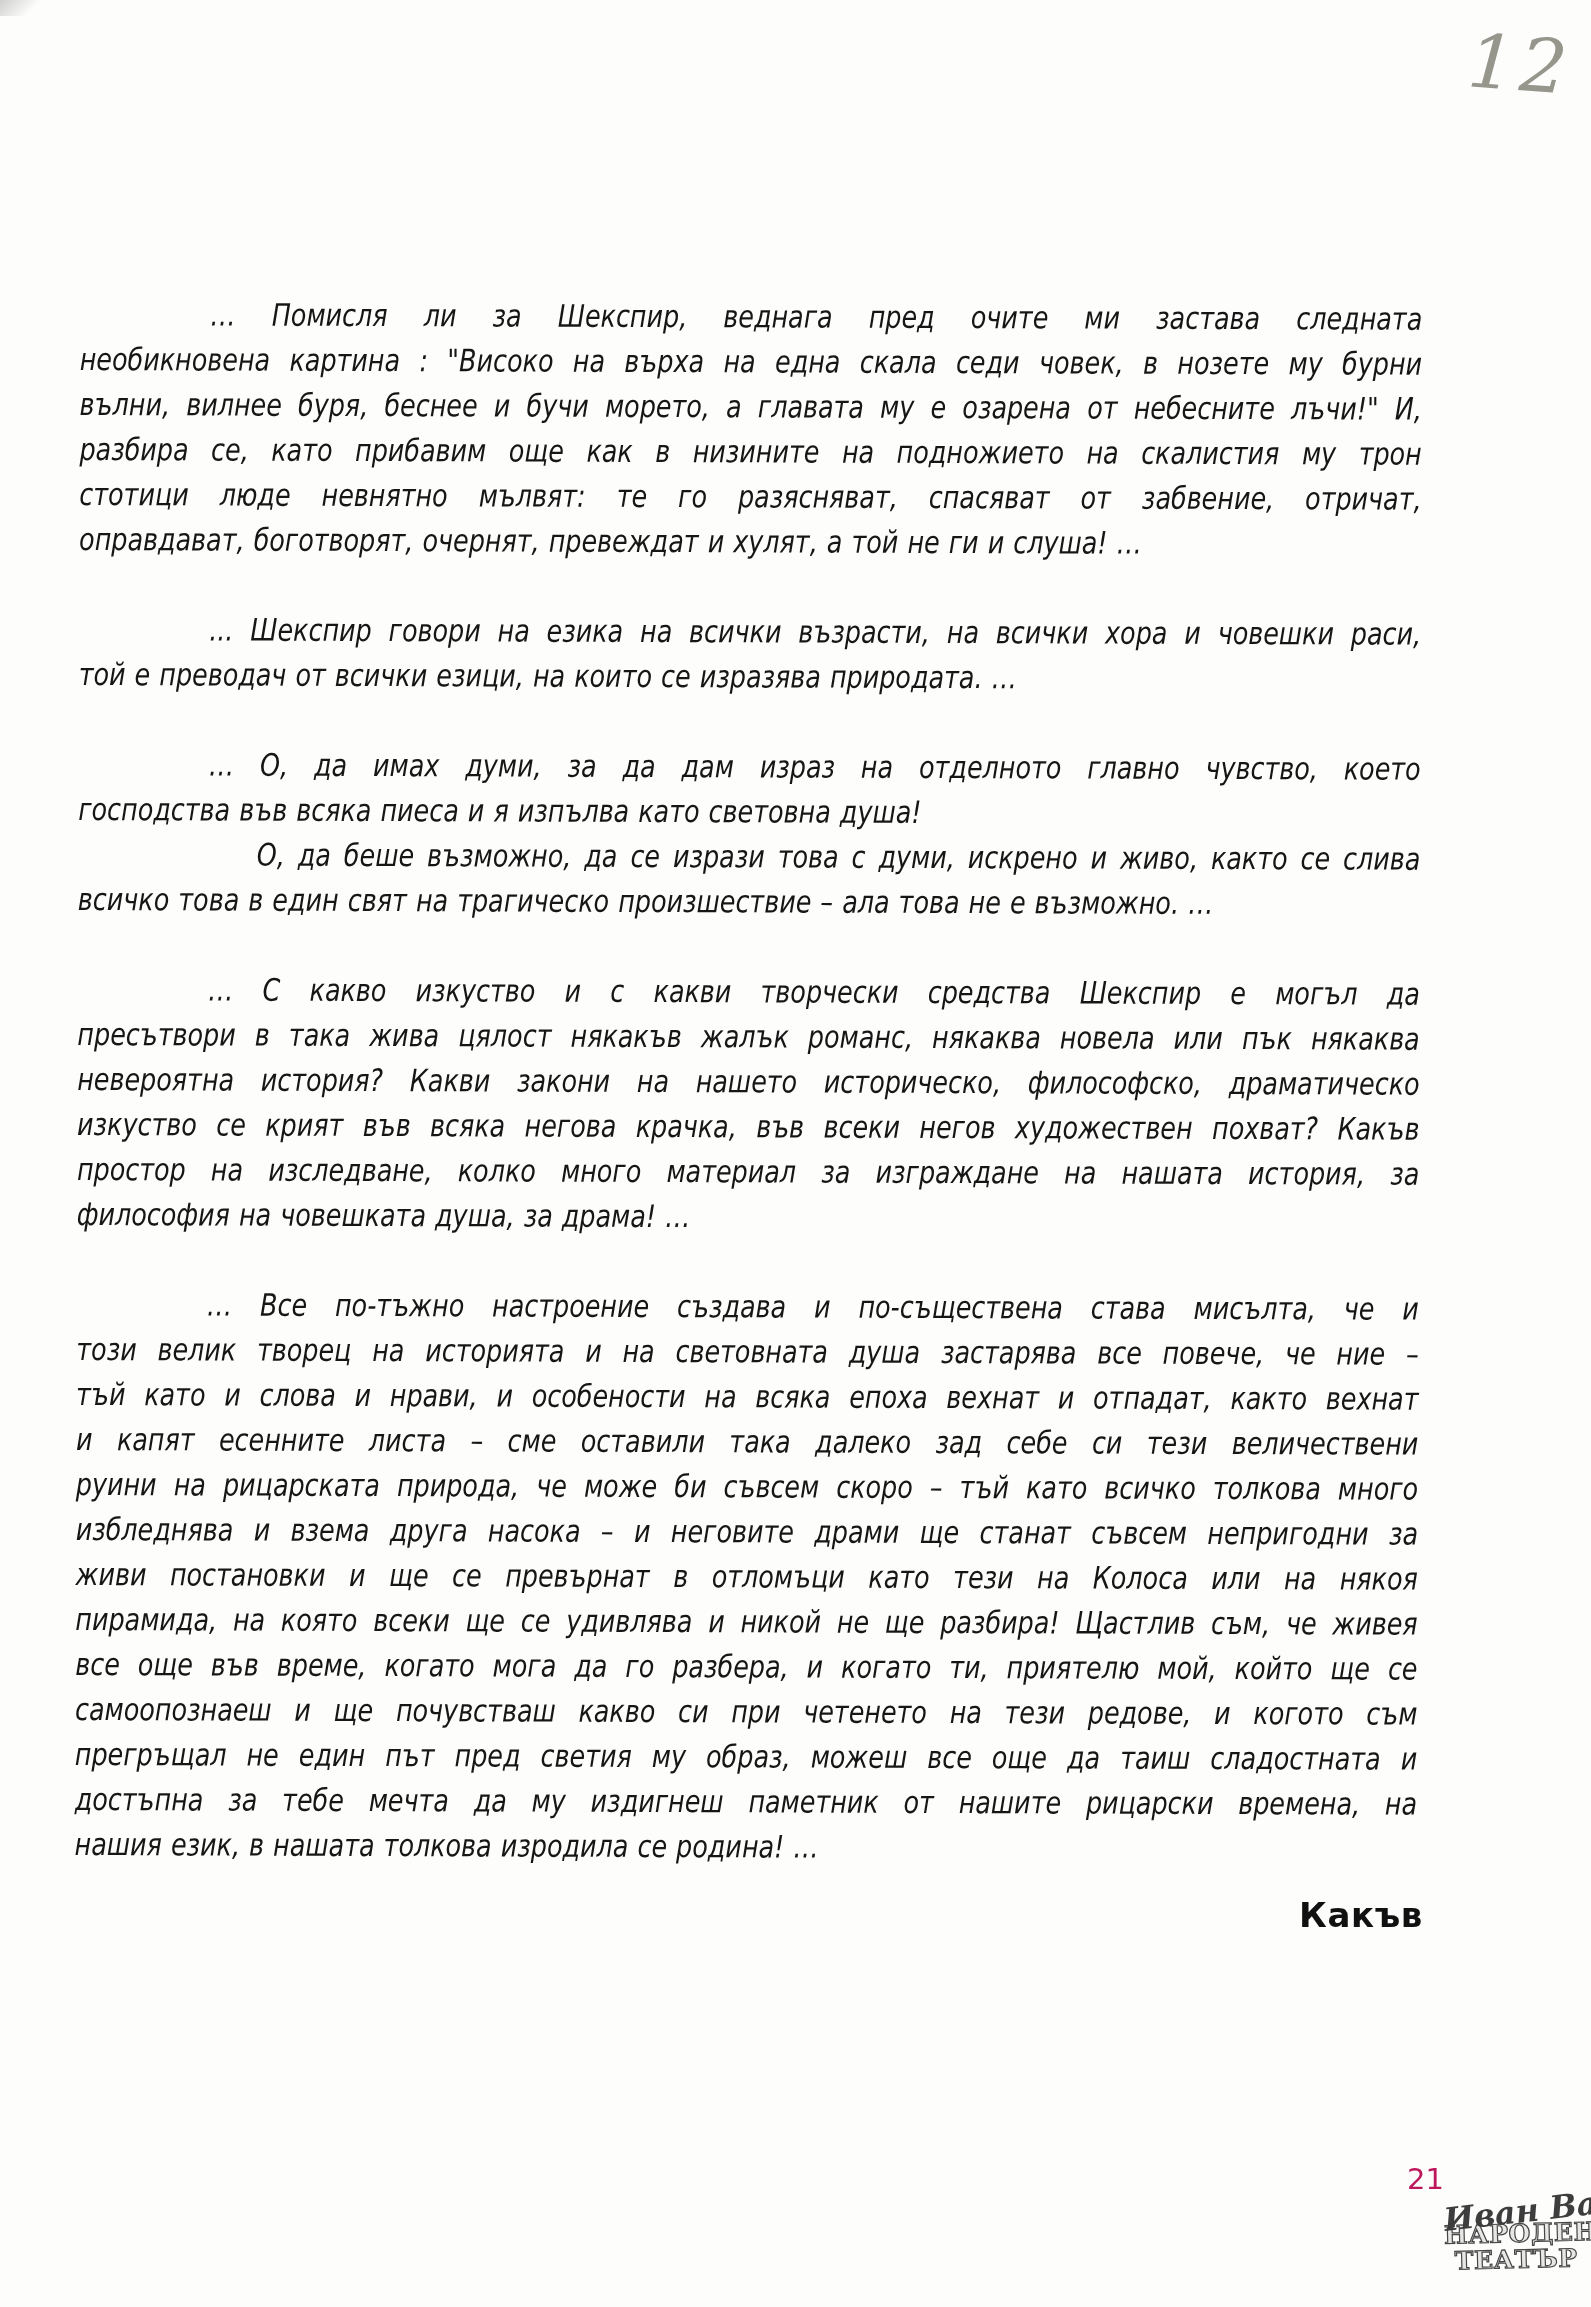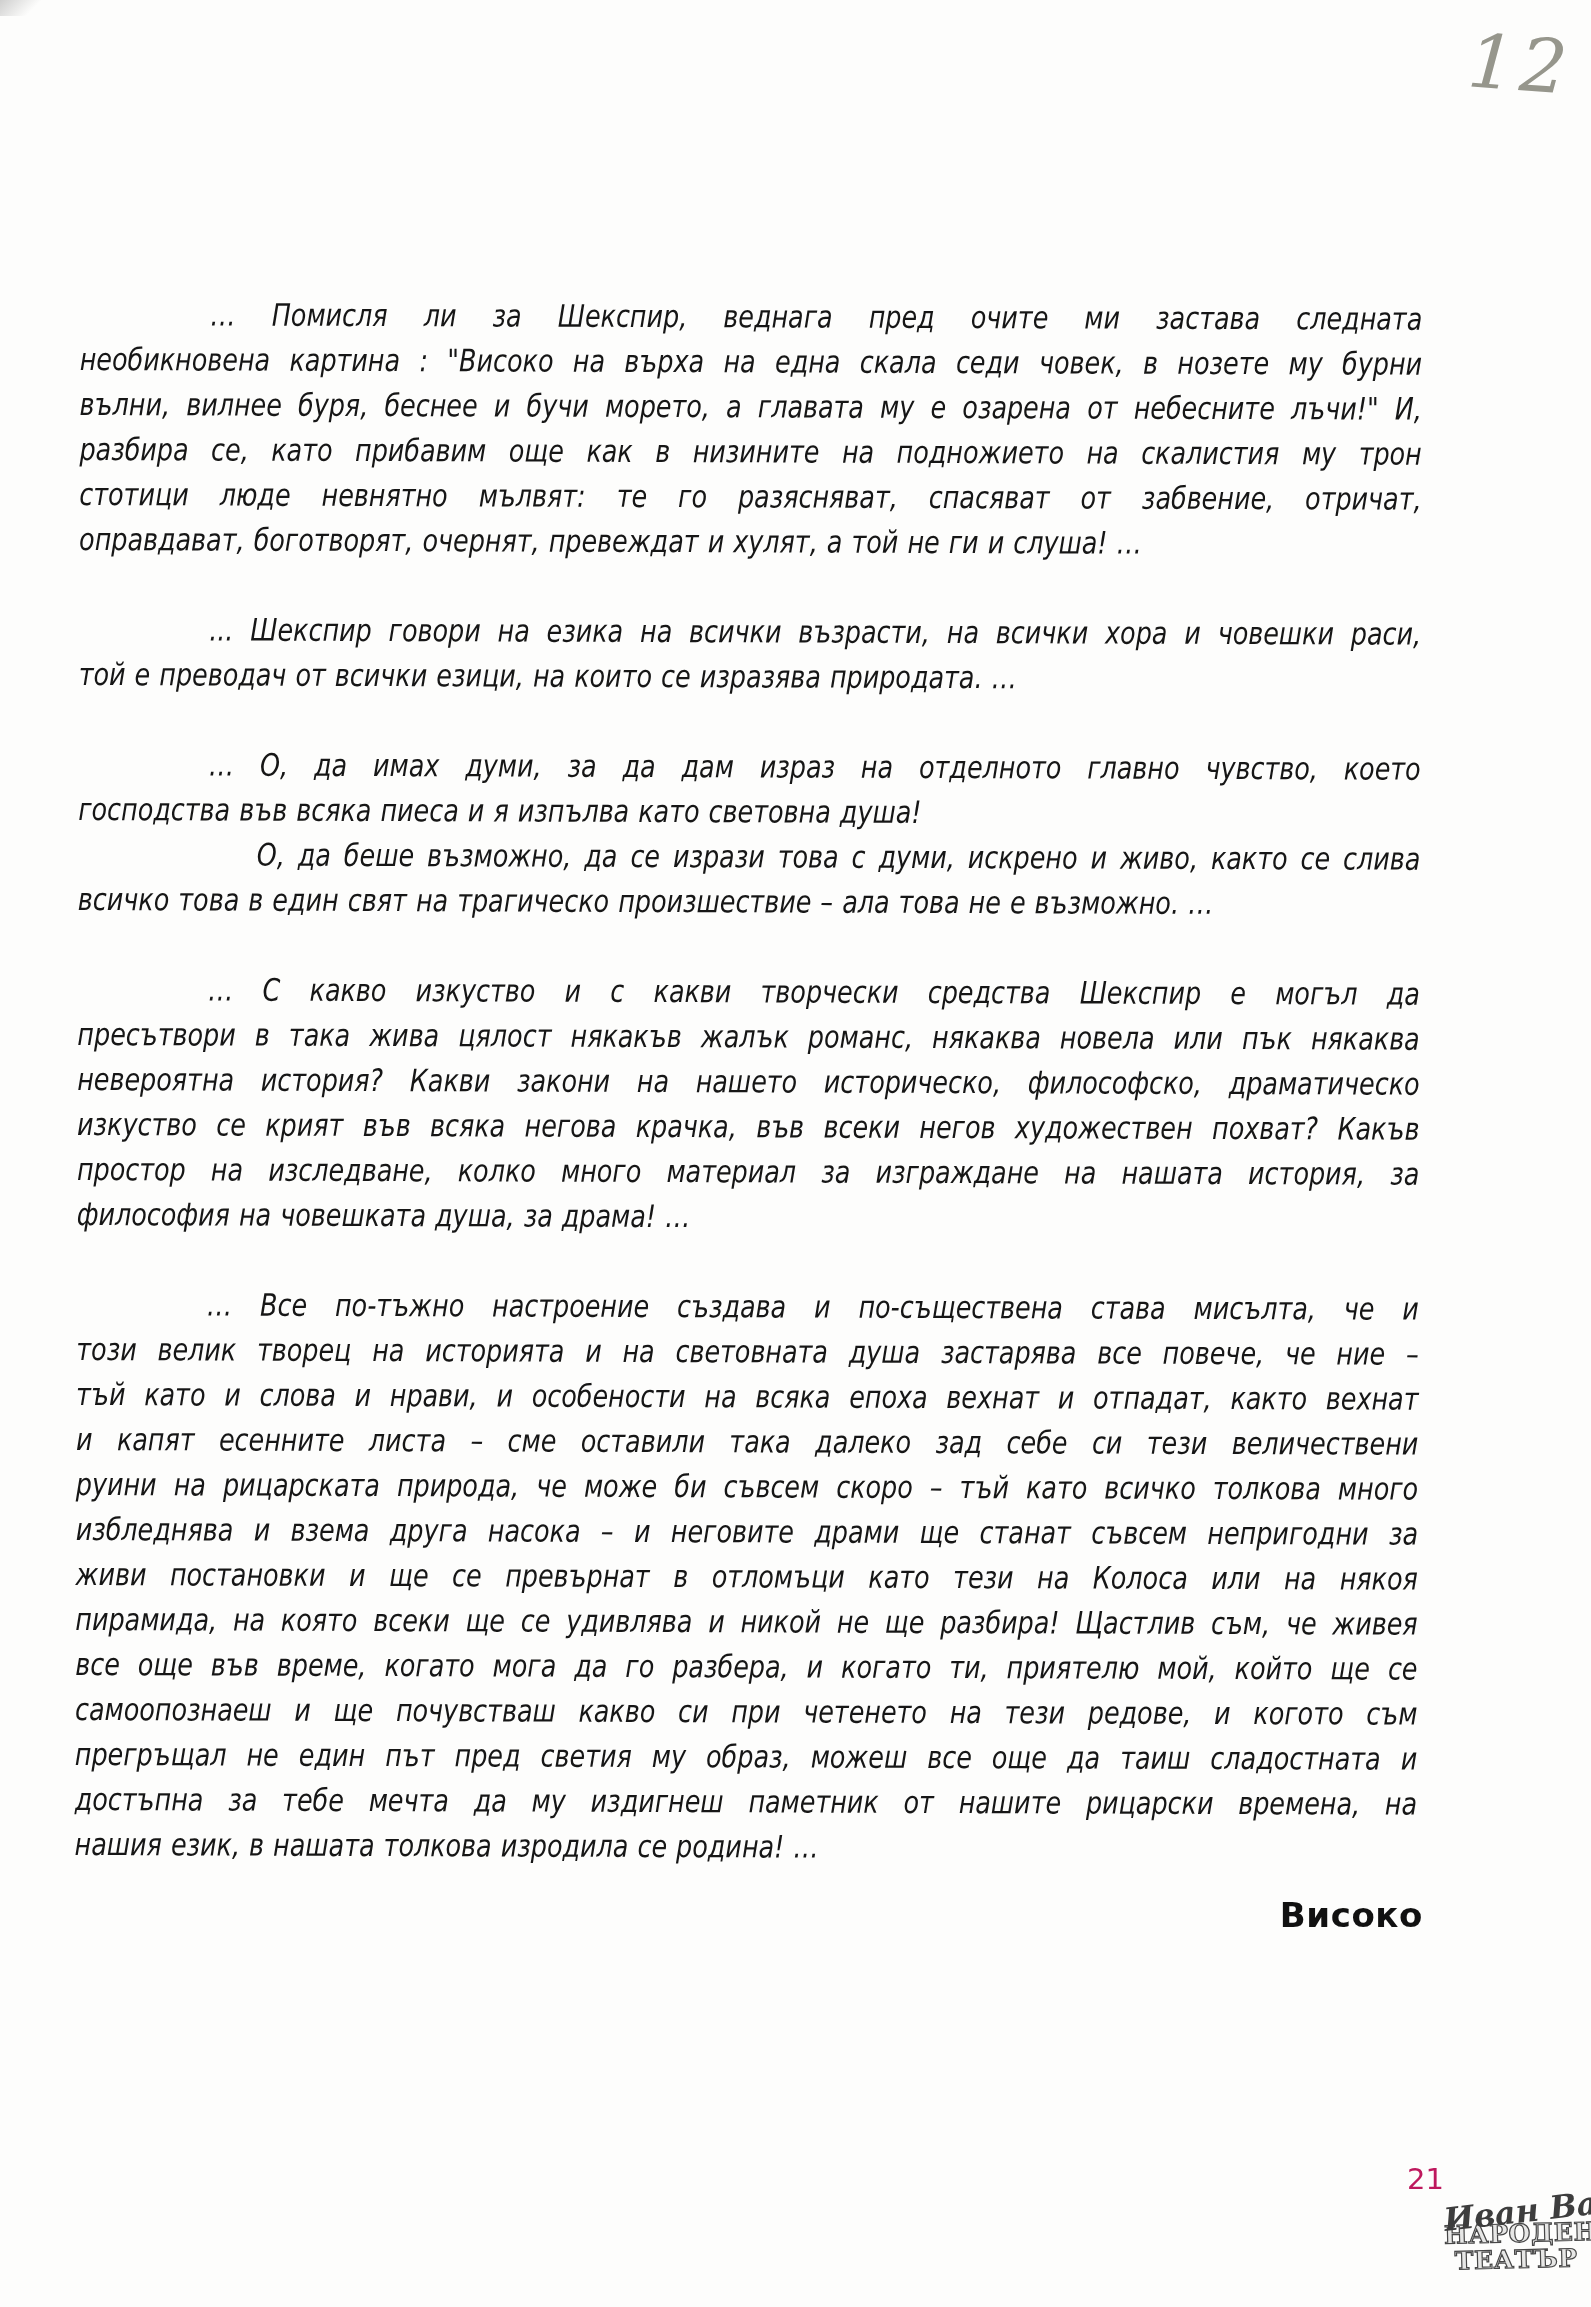--- a/index.html
+++ b/index.html
@@ -154,21 +154,21 @@
         <div class="line">живи постановки и ще се превърнат в отломъци като тези на Колоса или на някоя</div>
         <div class="line">пирамида, на която всеки ще се удивлява и никой не ще разбира! Щастлив съм, че живея</div>
         <div class="line">все още във време, когато мога да го разбера, и когато ти, приятелю мой, който ще се</div>
         <div class="line">самоопознаеш и ще почувстваш какво си при четенето на тези редове, и когото съм</div>
         <div class="line">прегръщал не един път пред светия му образ, можеш все още да таиш сладостната и</div>
         <div class="line">достъпна за тебе мечта да му издигнеш паметник от нашите рицарски времена, на</div>
         <div class="line last">нашия език, в нашата толкова изродила се родина! …</div>
       </div>
     </div>
 
-  <div class="signature">Високо</div>
+  <div class="signature">Какъв</div>
 
   <div class="page-number">21</div>
 
   <div class="stamp">
     <div class="stamp-script">Иван Вазов</div>
     <div class="stamp-line">НАРОДЕН</div>
     <div class="stamp-line">ТЕАТЪР</div>
   </div>
 </div>
 

